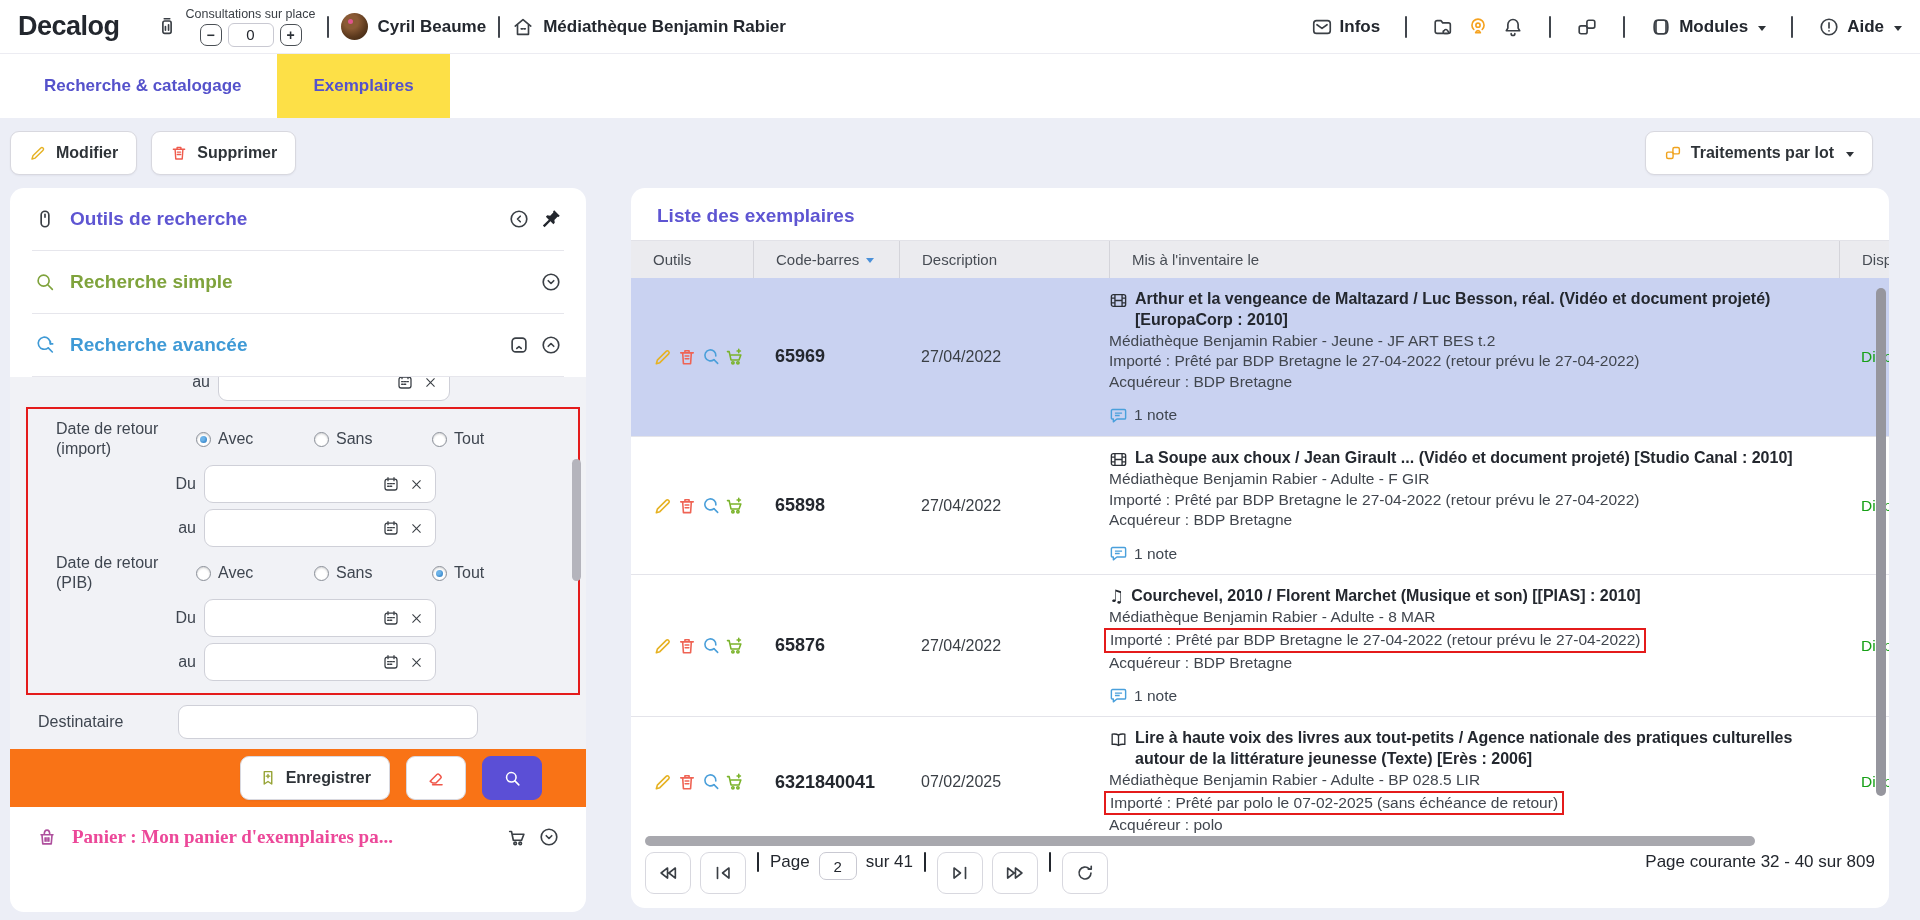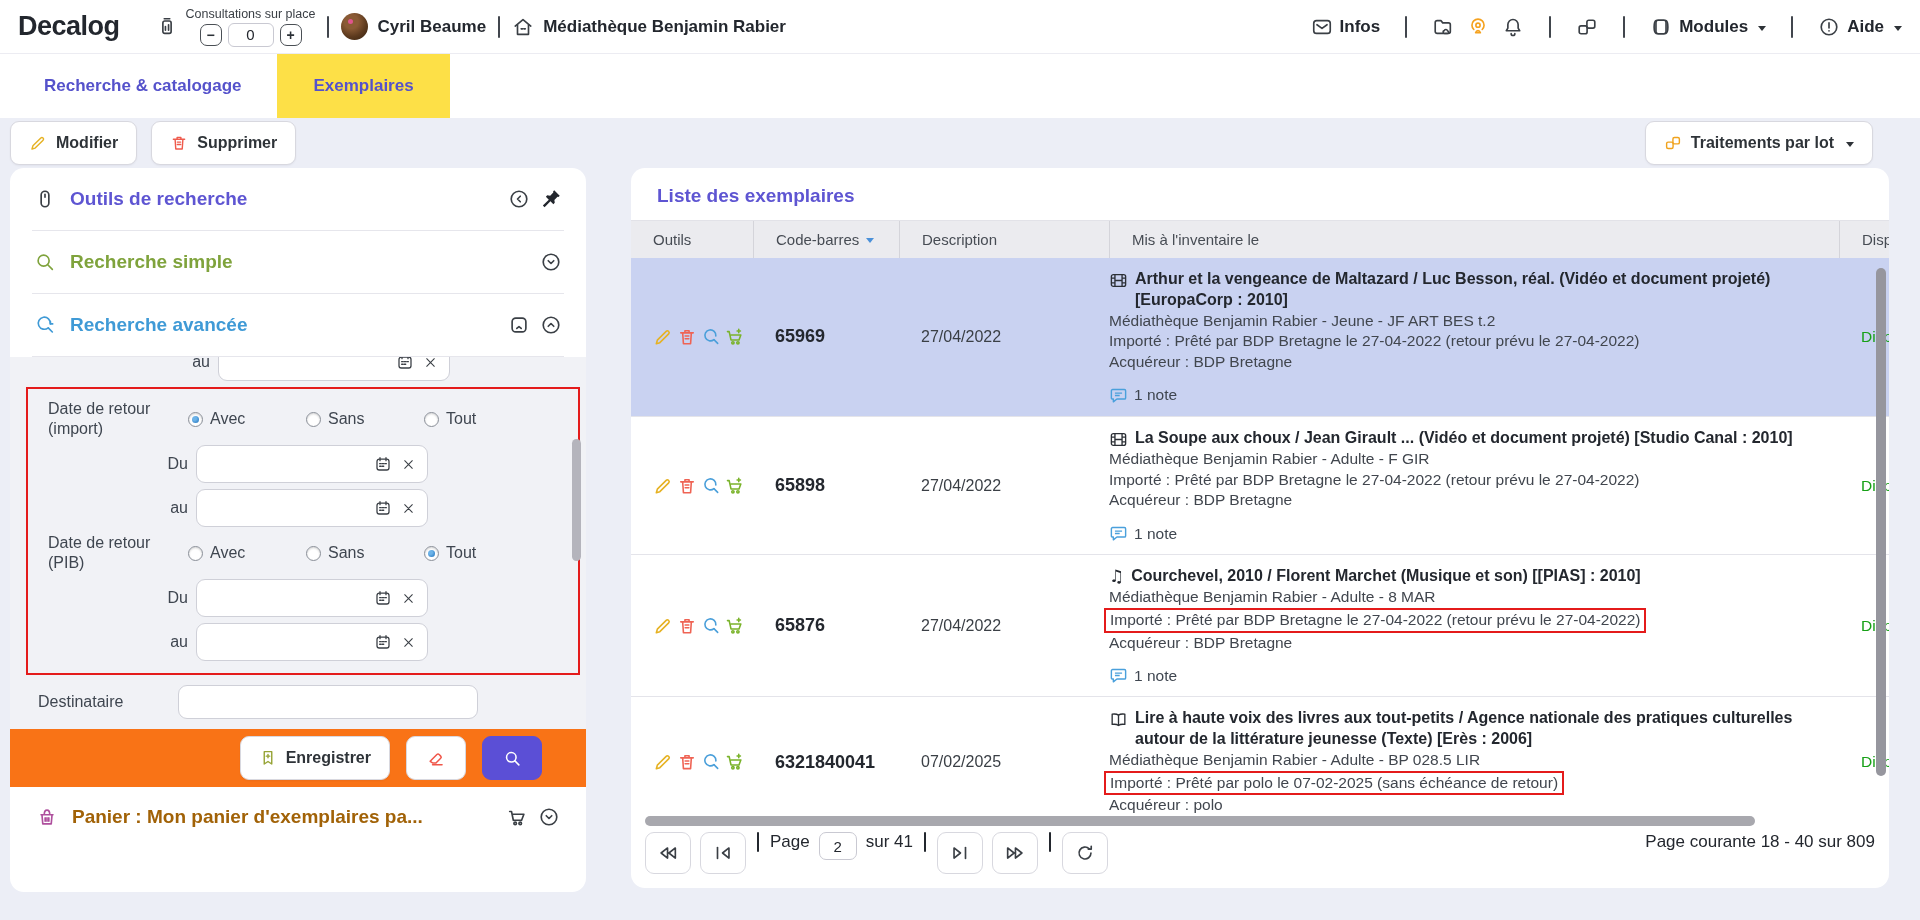--- a/index.html
+++ b/index.html
@@ -26,46 +26,46 @@
   .hright { margin-left:auto; display:flex; align-items:center; gap:13px; }
   .hitem { display:flex; align-items:center; gap:7px; font-size:17px; font-weight:700; color:#23272e; cursor:pointer; }
   .caret { width:0; height:0; border-left:4.5px solid transparent; border-right:4.5px solid transparent; border-top:5px solid #2e3338; margin-left:3px; margin-top:3px; }
 
   
   .tabs { height:64px; background:#fff; display:flex; padding-left:8px; }
   .tab { display:flex; align-items:center; padding:0 36px; font-size:17px; font-weight:700; color:#5552cb; cursor:pointer; }
   .tab.active { background:#fde047; }
 
   
-  .toolbar { height:50px; display:flex; align-items:center; padding:0 47px 0 10px; gap:14px; }
+  .toolbar { height:70px; display:flex; align-items:center; padding:0 47px 0 10px; gap:14px; }
   .btn { display:flex; align-items:center; gap:9px; background:#fff; border:1px solid #d8d8df; border-radius:9px; height:44px; padding:0 18px; font-size:16px; font-weight:700; color:#2e3338; font-family:inherit; cursor:pointer; box-shadow:0 1px 2px rgba(20,20,60,.05); }
   .spring { flex:1; }
 
   
   .content { display:flex; padding:0 31px 0 10px; gap:45px; align-items:flex-start; }
 
   
   .sidebar { width:576px; height:724px; background:#fff; border-radius:14px; overflow:hidden; flex:none; }
   .side-head { height:62px; display:flex; align-items:center; gap:14px; padding:0 24px; }
   .side-title { font-size:19px; font-weight:800; }
-  .t-purple { color:#5e55d2; } .t-green { color:#7fa33c; } .t-blue { color:#3f9ad6; } .t-magenta { color:#a16207; }
+  .t-purple { color:#5e55d2; } .t-green { color:#7fa33c; } .t-blue { color:#3f9ad6; } .t-magenta { color:#ec4899;font-family:Liberation Serif, serif; }
   .side-head .right { margin-left:auto; display:flex; align-items:center; gap:10px; }
   .divider { height:1px; background:#e6e6ec; margin:0 22px; }
   .form-section { background:#f1f2f6; height:372px; overflow:hidden; position:relative; }
   .frow { display:flex; align-items:center; margin:6px 0; }
   .flabel { width:168px; padding-left:28px; font-size:16px; color:#3f4650; line-height:1.25; flex:none; }
   .slabel { width:36px; text-align:right; margin-right:8px; font-size:16px; color:#3f4650; flex:none; }
   .spacer165 { width:132px; flex:none; }
   .dateinput { width:232px; height:38px; background:#fff; border:1px solid #cfd0d8; border-radius:9px; display:flex; align-items:center; justify-content:flex-end; gap:10px; padding-right:12px; }
   .radios { display:flex; gap:0; flex:1; }
   .radioitem { display:flex; align-items:center; gap:7px; width:118px; }
   .radio { width:15px; height:15px; border-radius:50%; border:1.5px solid #8a8f98; background:#fff; position:relative; box-shadow:inset 0 1px 2px rgba(0,0,0,.18); flex:none; }
   .radio.checked::after { content:""; position:absolute; inset:3px; border-radius:50%; background:radial-gradient(circle at 35% 35%, #6db3e8 0 30%, #1b6fba 100%); }
   .rlabel { font-size:16px; color:#3f4650; }
-  .red-box { border:2px solid #e41b1b; margin:4px 6px 0 16px; padding:4px 0 6px 8px; }
+  .red-box { border:2px solid #e41b1b; margin:4px 6px 0 16px; padding:4px 0 6px 16px; }
   .red-box .flabel { padding-left:12px; width:152px; }
   .red-box .spacer165 { width:116px; }
   .scrollthumb-v { position:absolute; right:5px; top:82px; width:9px; height:122px; background:#b4b4bc; border-radius:5px; }
   .dest-select { width:300px; height:34px; background:#fff; border:1px solid #cfd0d8; border-radius:9px; }
   .btnrow { background:#f97316; height:58px; display:flex; align-items:center; justify-content:flex-end; gap:16px; padding-right:44px; }
   .sqbtn { width:60px; height:44px; display:flex; align-items:center; justify-content:center; background:#fff; border:1px solid #d8d8df; border-radius:9px; cursor:pointer; }
   .sqbtn.primary { background:#5b4fd6; border-color:#5b4fd6; }
   .panier-head { height:60px; display:flex; align-items:center; gap:14px; padding:0 26px; background:#fff; }
   .panier-head .right { margin-left:auto; display:flex; align-items:center; gap:10px; }
 
@@ -758,16 +758,16 @@
             <path d="M12.5 6.5l7 5.5-7 5.5zM4 6.5L11 12l-7 5.5z"></path>
           </svg>
         </button>
       <span class="ppipe"></span>
       <button class="pbtn">
           <svg class="ic" viewBox="0 0 24 24">
             <path d="M18.5 12a6.5 6.5 0 1 1-1.9-4.6"></path>
             <path d="M18.8 4.6v3.2h-3.2"></path>
           </svg>
         </button>
-      <span class="psummary">Page courante 18 - 40 sur 809</span>
+      <span class="psummary">Page courante 32 - 40 sur 809</span>
     </div>
   </section>
 </div>
 
 </body></html>

